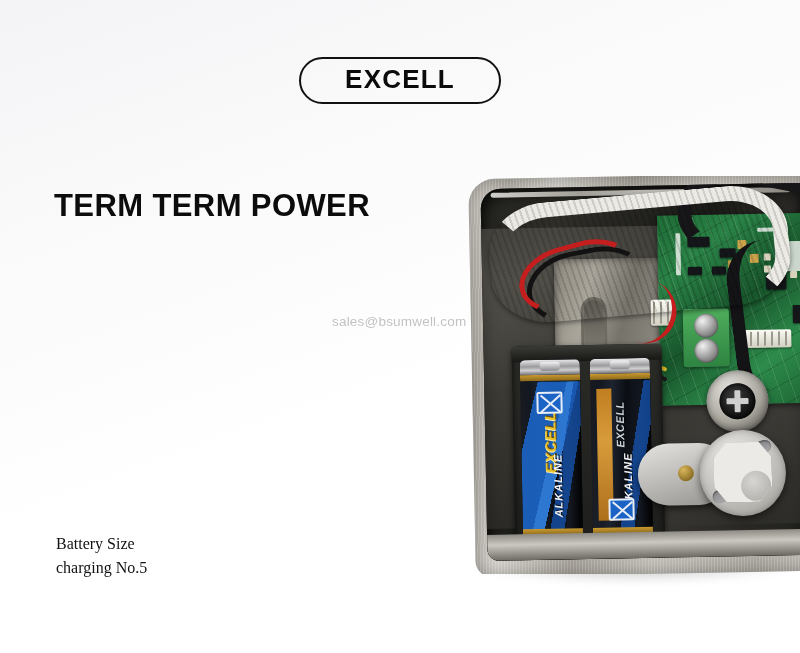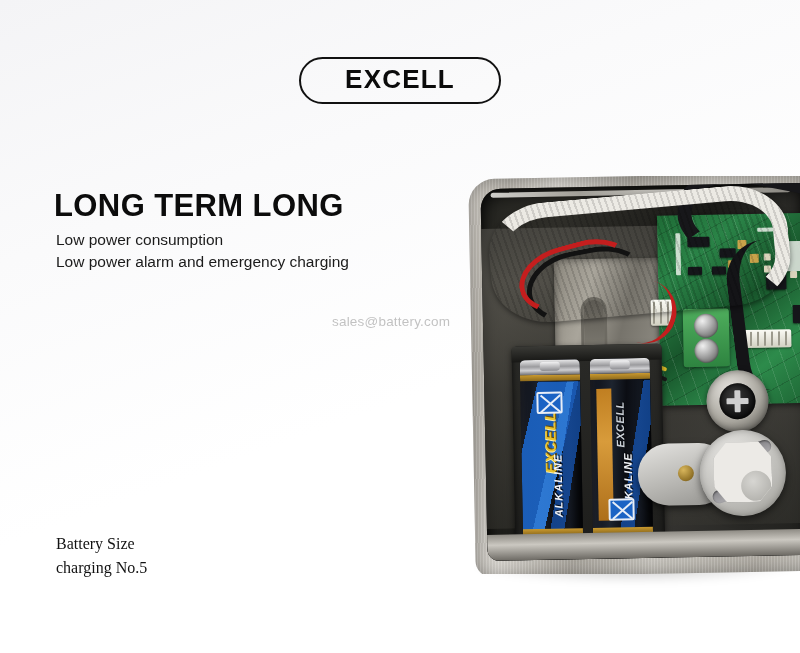--- a/index.html
+++ b/index.html
@@ -365,26 +365,22 @@
 </style>
 </head>
 <body>
 
 <div id="stage">
 
   <div class="badge-wrap">
     <div class="badge">EXCELL</div>
   </div>
 
-  <div class="headline">LONG TERM LONG</div>
-
-  <div class="sublines">
-    <div class="subline">Low power consumption</div>
-    <div class="subline">Low power alarm and emergency charging</div>
-  </div>
+  <div class="headline">TERM TERM POWER</div>
+
 
   <div class="caption">
     <div class="capline">Battery Size</div>
     <div class="capline">charging No.5</div>
   </div>
 
   <div class="shadow"></div>
   <div class="photo">
     <div class="photo-inner">
 
@@ -500,15 +496,15 @@
           <div class="cam">
             <div class="cam-hub"></div>
           </div>
         </div>
 
         <div class="bottom-rail"></div>
       </div>
     </div>
   </div>
 
-  <div class="watermark">sales@battery.com</div>
+  <div class="watermark">sales@bsumwell.com</div>
 
 </div>
 
 </body></html>

